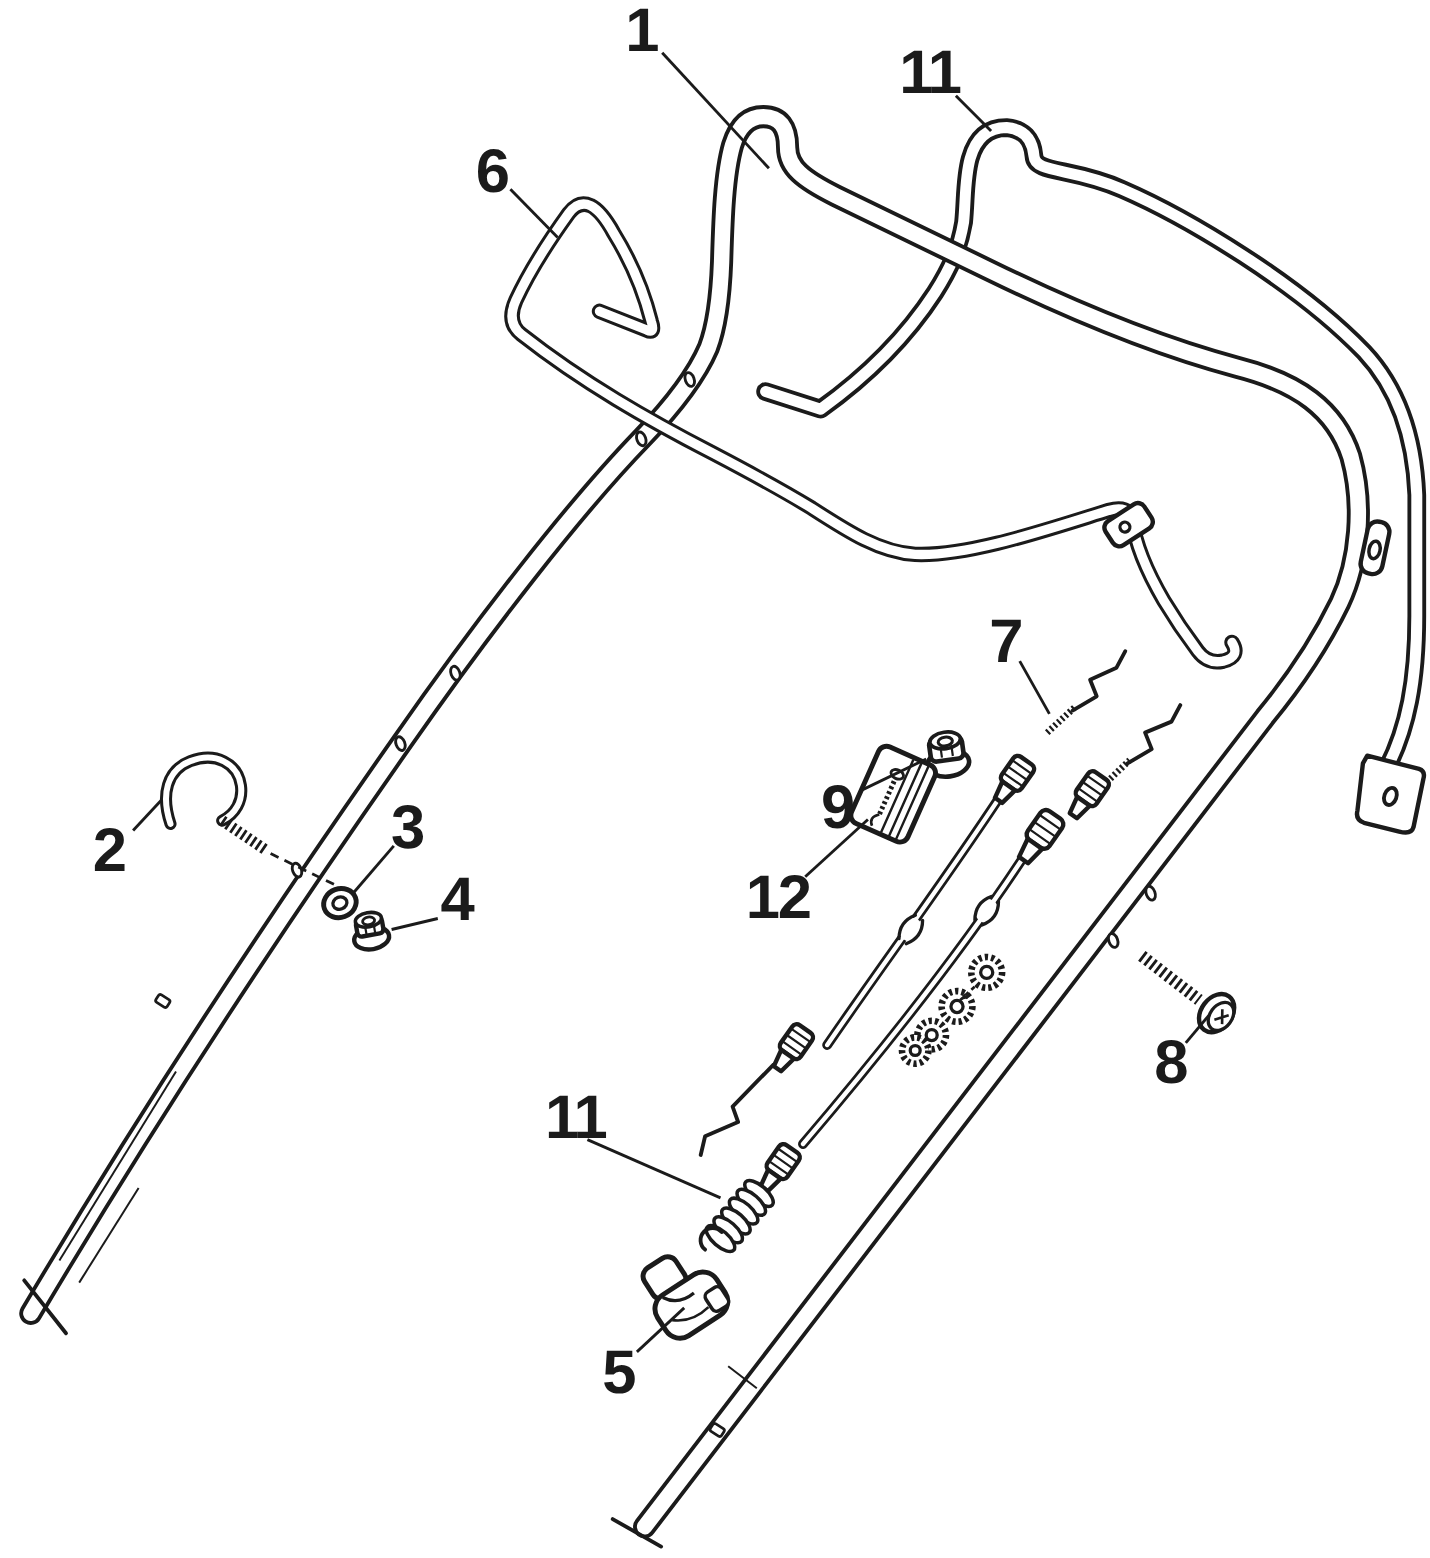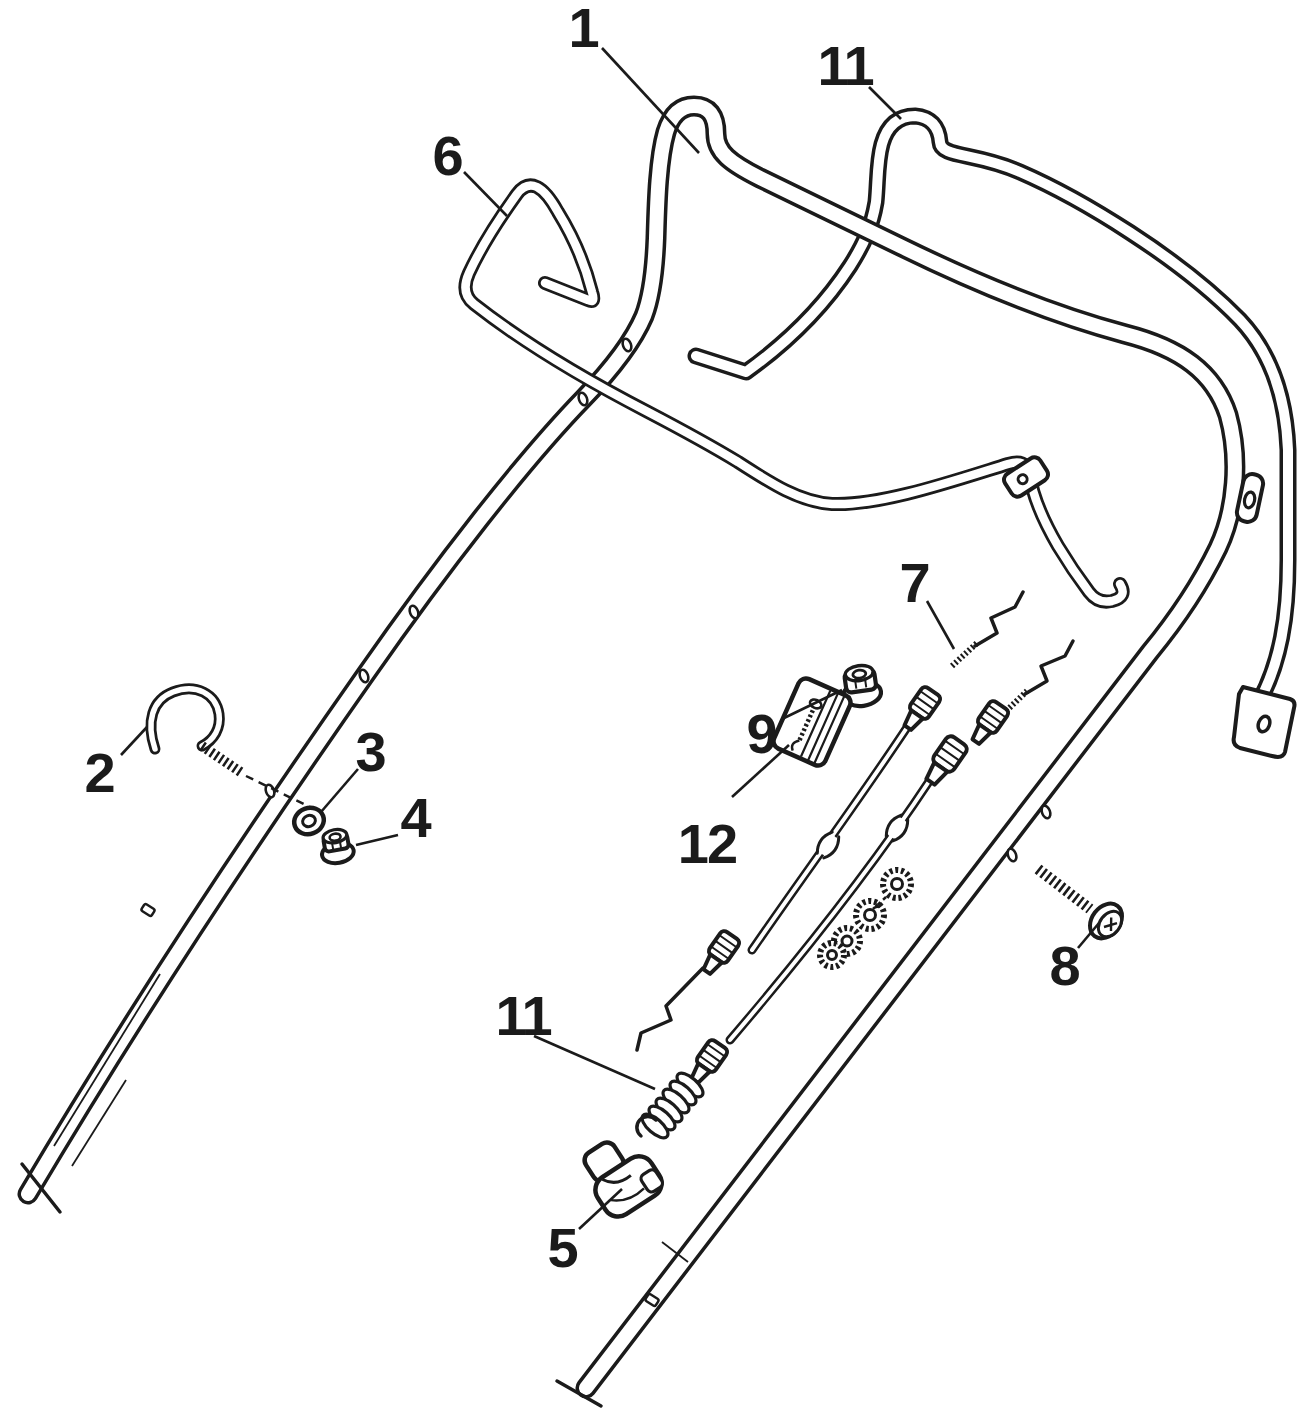--- a/index.html
+++ b/index.html
@@ -257,19 +257,19 @@
 </svg>
 
 <div id="labels-layer">
       <div class="part-label" style="left: 583px; top: 27px;">1</div>
       <div class="part-label" style="left: 845px; top: 65px;">11</div>
       <div class="part-label" style="left: 447px; top: 155px;">6</div>
       <div class="part-label" style="left: 99px; top: 772px;">2</div>
       <div class="part-label" style="left: 370px; top: 751px;">3</div>
       <div class="part-label" style="left: 415px; top: 817px;">4</div>
       <div class="part-label" style="left: 761px; top: 733px;">9</div>
-      <div class="part-label" style="left: 707px; top: 843px;">12</div>
+      <div class="part-label" style="left: 707px; top: 815px;">12</div>
       <div class="part-label" style="left: 914px; top: 582px;">7</div>
       <div class="part-label" style="left: 1064px; top: 965px;">8</div>
       <div class="part-label" style="left: 523px; top: 1015px;">11</div>
       <div class="part-label" style="left: 562px; top: 1247px;">5</div>
     </div>
 </div>
 
 </body></html>

